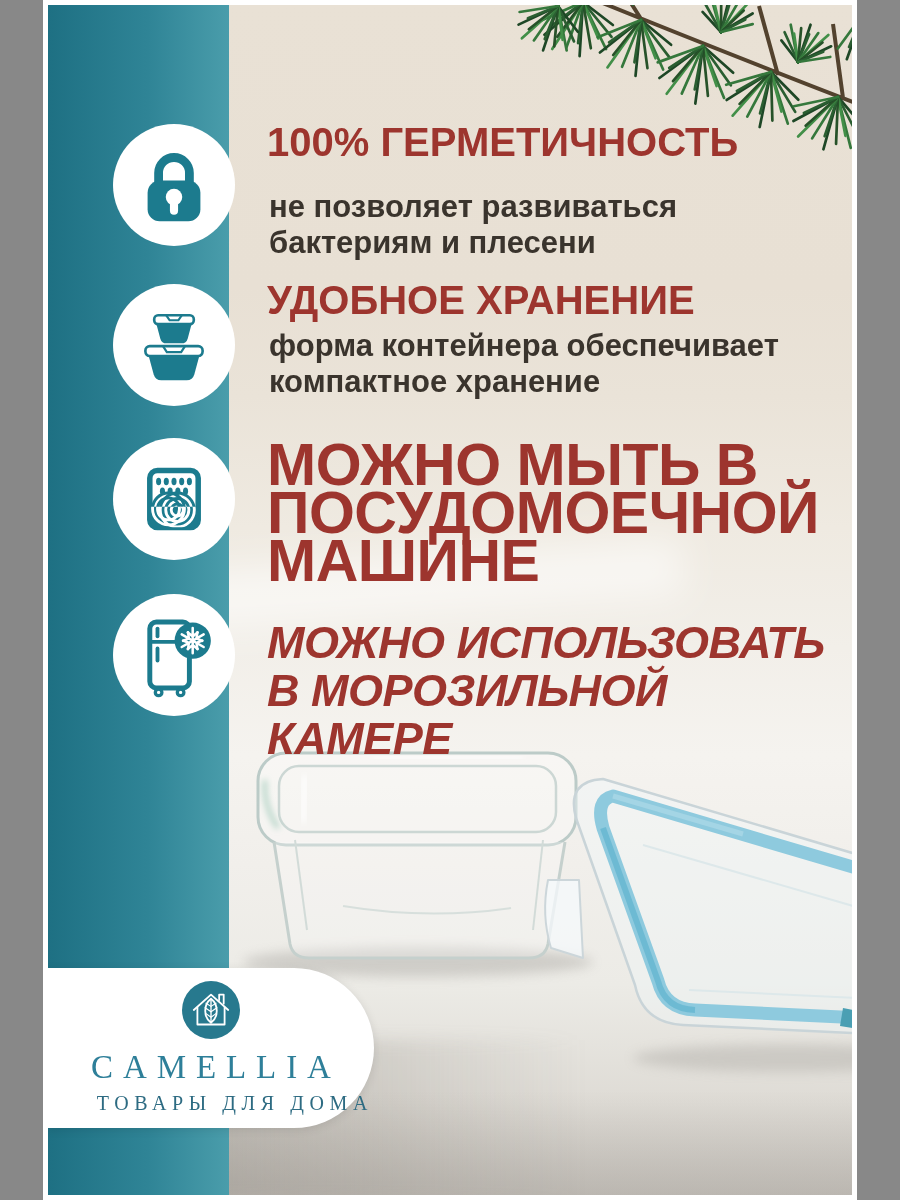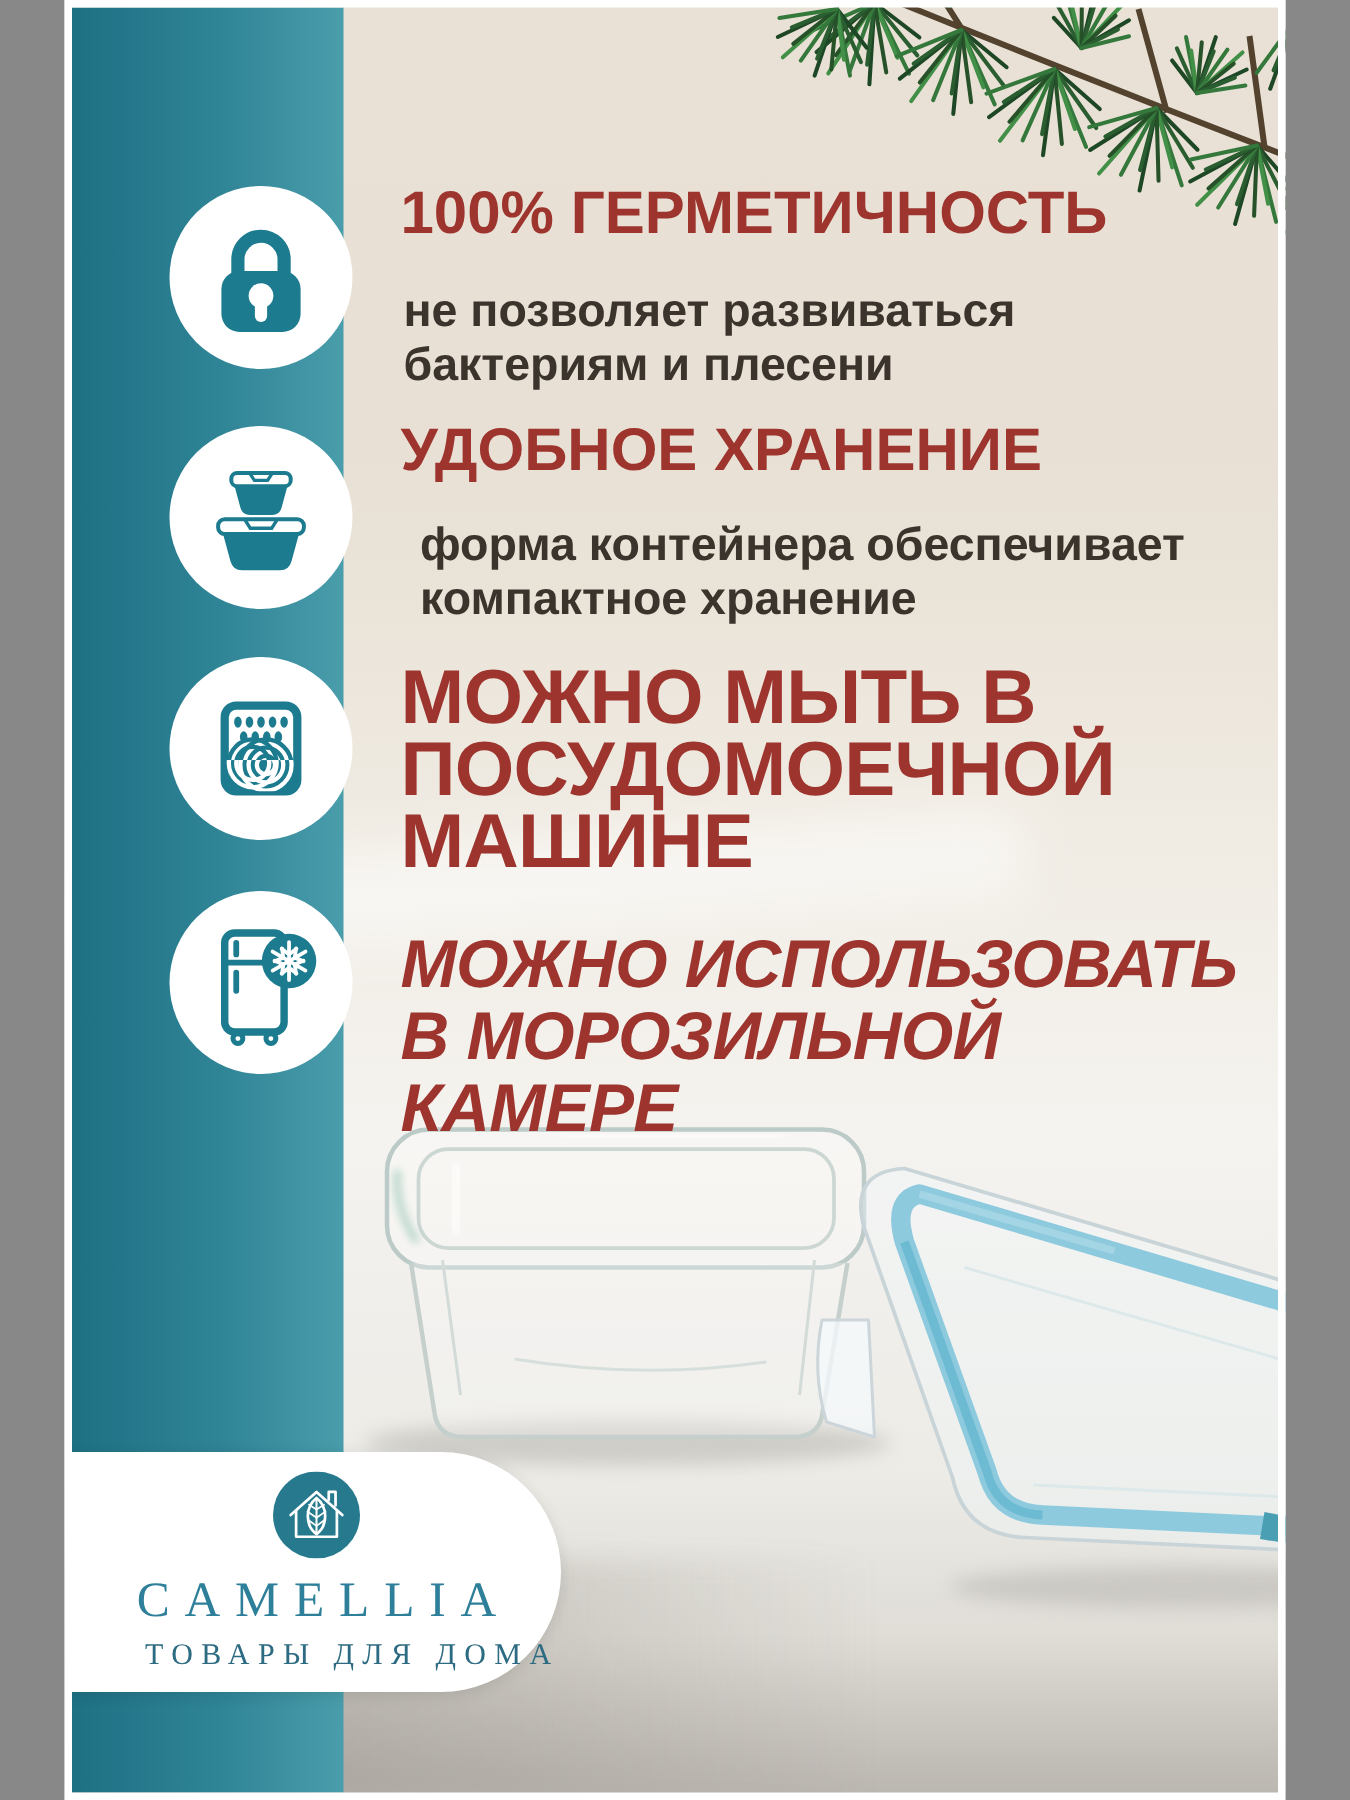--- a/index.html
+++ b/index.html
@@ -20,25 +20,25 @@
   .stripe{position:absolute;left:5px;top:5px;width:181px;height:1190px;
           background:linear-gradient(90deg,#1e7083 0%,#2f8496 55%,#4a9dab 100%);}
   
   .circle{position:absolute;left:70px;width:122px;height:122px;border-radius:50%;background:#fff;
           display:flex;align-items:center;justify-content:center;}
   .c1{top:124px;} .c2{top:284px;} .c3{top:438px;} .c4{top:594px;}
   
   .ftitle{position:absolute;left:224px;color:#9d352e;font-weight:bold;white-space:pre-line;}
   .t1{top:121px;font-size:40px;line-height:42px;}
   .t2{top:279px;font-size:40px;line-height:42px;}
-  .t3{top:441px;font-size:51px;line-height:48px;letter-spacing:-0.5px;}
+  .t3{top:441px;font-size:59px;line-height:48px;letter-spacing:-0.5px;}
   .t4{top:619px;font-size:45px;line-height:48px;letter-spacing:-0.5px;font-style:italic;}
   .fbody{position:absolute;left:226px;color:#3a342d;font-weight:bold;font-size:31px;
          line-height:36px;white-space:pre-line;}
-  .b1{top:169px;margin-top:20px;} .b2{top:345px;margin-left:11px;}
+  .b1{top:169px;margin-top:20px;} .b2{top:328px;}
   .branch{position:absolute;left:440px;top:0;z-index:1;}
   .product{position:absolute;left:150px;top:690px;}
   
   .logo-card{position:absolute;left:5px;top:968px;width:326px;height:160px;background:#fff;
              border-radius:0 84px 84px 0;box-shadow:0 2px 10px rgba(0,0,0,.10);
              display:flex;flex-direction:column;align-items:center;justify-content:center;z-index:6;}
   .logo-icon{width:58px;height:58px;margin-bottom:10px;}
   .brand{font-family:"Liberation Serif",serif;font-size:33px;letter-spacing:.30em;
          color:#2e7f99;padding-left:.30em;}
   .tagline{font-family:"Liberation Serif",serif;font-size:20px;letter-spacing:.28em;

